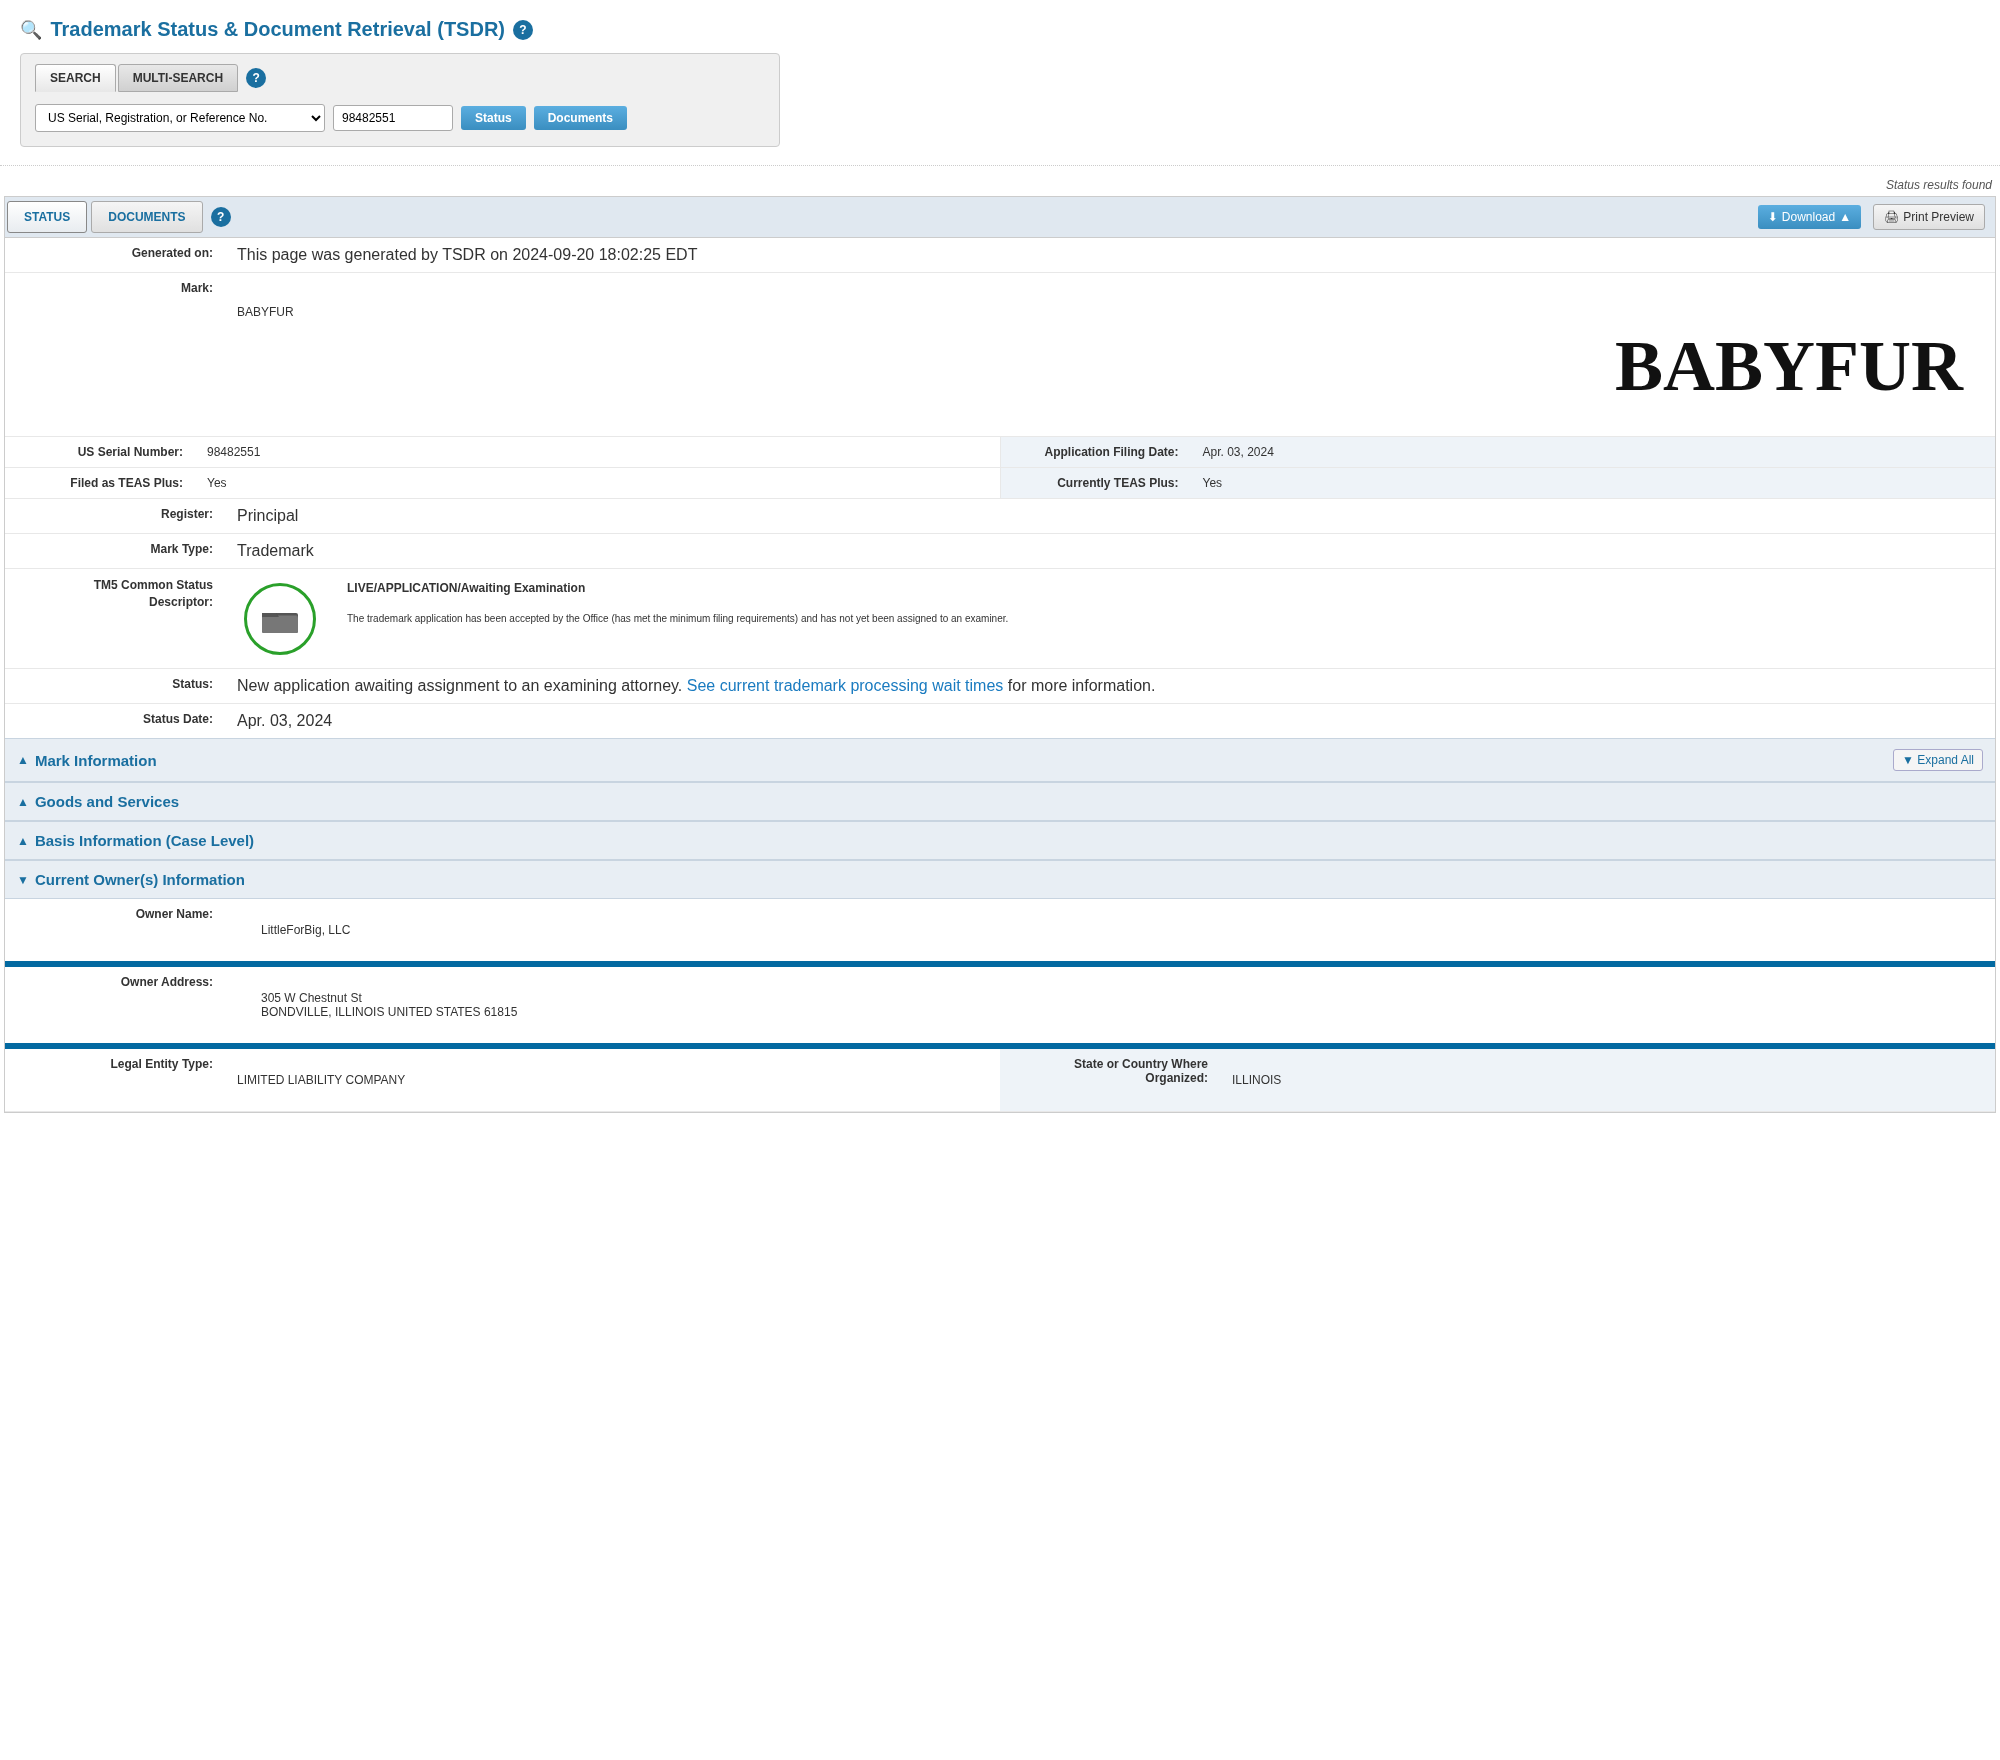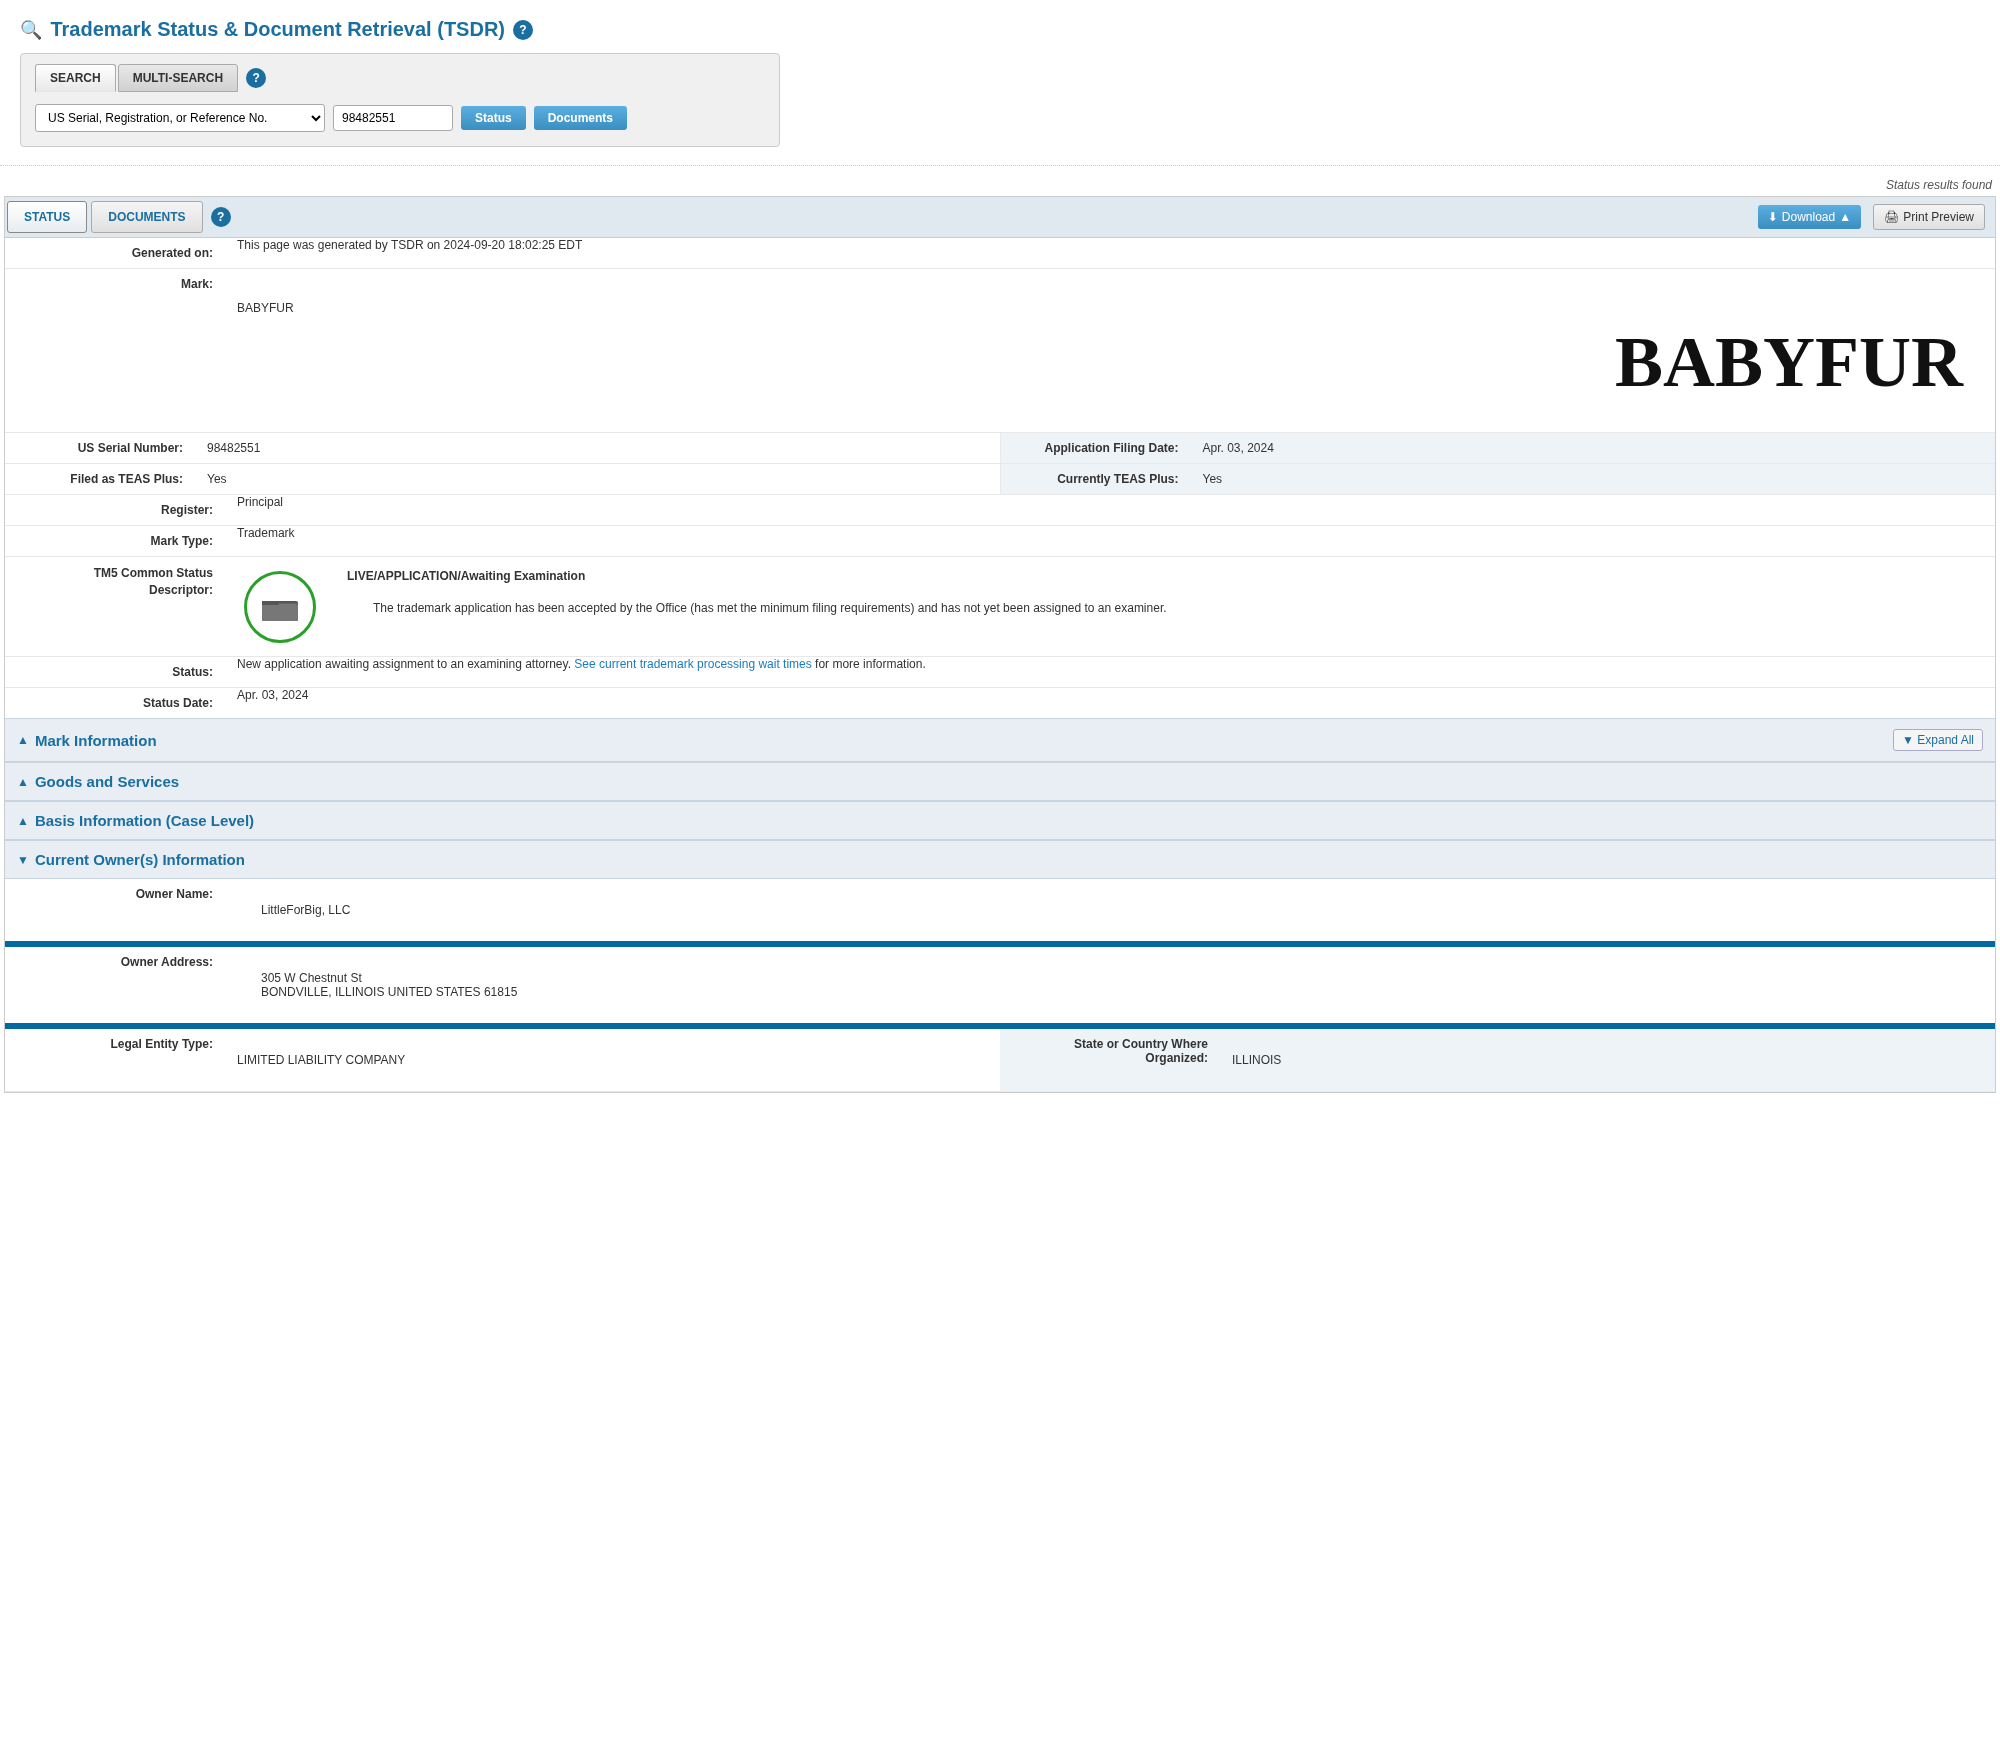--- a/index.html
+++ b/index.html
@@ -201,22 +201,22 @@
       width: 220px;
       min-width: 220px;
       text-align: right;
       padding: 8px 12px 8px 8px;
       font-weight: bold;
       font-size: 12px;
       color: #333;
     }
     .data-value {
       flex: 1;
-      padding: 0 12px;
-      font-size: 12px;
+      padding: 8px 12px;
+      font-size: 16px;
       color: #333;
     }
     .data-value a {
       color: #1a7bc0;
       text-decoration: none;
     }
 
     
     .mark-image-row {
       display: flex;
@@ -320,24 +320,23 @@
     .tm5-text-area {
       flex: 1;
       padding: 12px 12px;
     }
     .tm5-status-line {
       font-weight: bold;
       font-size: 12px;
       margin-bottom: 16px;
     }
     .tm5-desc {
-      font-size: 12px;
+      font-size: 10px;
       color: #333;
       line-height: 1.5;
-      margin-left: 26px;
     }
 
     
     .section-header {
       display: flex;
       align-items: center;
       justify-content: space-between;
       padding: 10px 12px;
       background: #e8eef4;
       border-top: 1px solid #c8d4e0;

